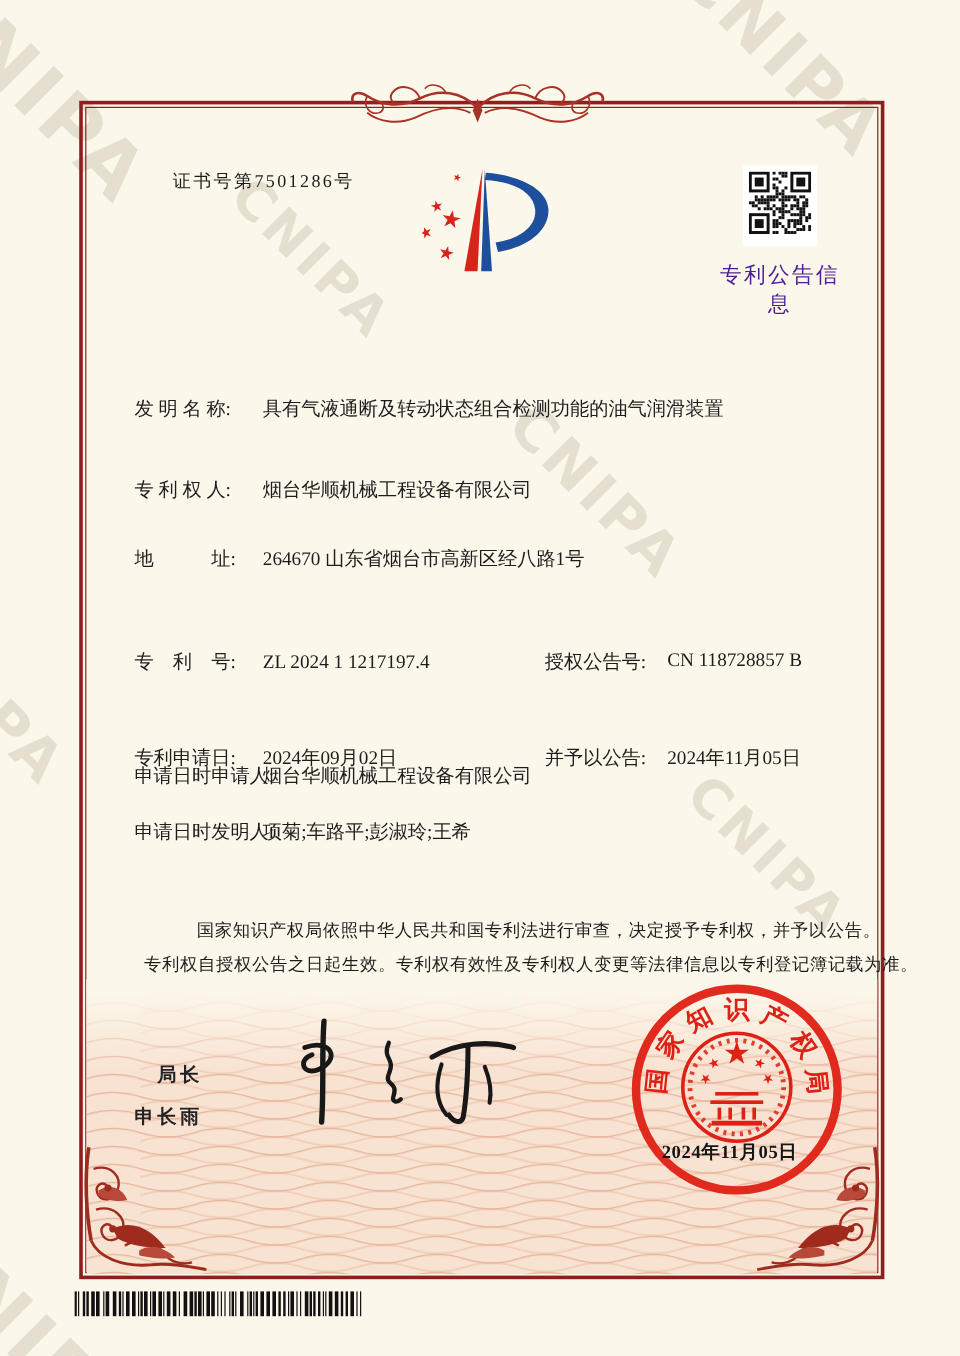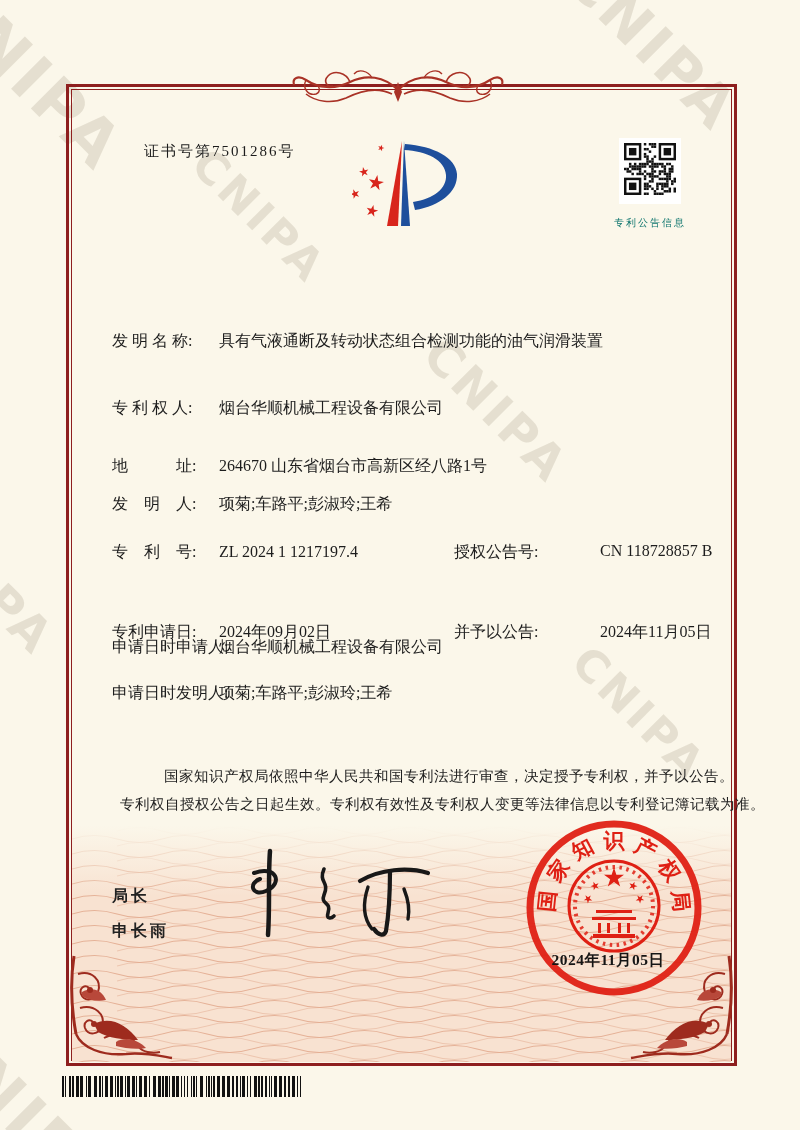--- a/index.html
+++ b/index.html
@@ -30,39 +30,39 @@
   }
   .ornament-top { position:absolute; left:288px; top:52px; }
   .flourish { position:absolute; width:110px; height:108px; }
   .flourish.bl { left:68px; top:952px; }
   .flourish.br { left:625px; top:952px; transform:scaleX(-1); }
   
   .cert-no { position:absolute; left:104px; top:142px; font-size:15px; letter-spacing:2px; color:#1c1c1c;margin-left:40px; }
   .logo { position:absolute; left:352px; top:138px; }
   .qr-wrap { position:absolute; left:600px; top:138px; width:100px; text-align:center; }
   .qr-box { display:inline-block; background:#fff; padding:5px; }
-  .qr-label { margin-top:12px; font-size:10px; letter-spacing:2px; color:#0f766e; }
+  .qr-label { margin-top:12px; font-size:18px; letter-spacing:2px; color:#4c1d95; }
   .title {
     position:absolute; left:66px; top:234px; width:671px; text-align:center;
     font-size:36px; font-weight:bold; letter-spacing:14px; color:#111;
   }
   
   .row { position:absolute; left:112px; width:620px; font-size:16px; color:#1d1d1d; white-space:nowrap; }
   .lbl { display:inline-block; width:107px; }
   .lbl2 { position:absolute; left:342px;font-family:Liberation Serif, serif; }
-  .val2 { position:absolute; left:444px;margin-left:44px; }
+  .val2 { position:absolute; left:444px; }
   .r0{top:331px} .r1{top:398px} .r2{top:456px} .r3{top:494px}
   .r4{top:542px} .r5{top:622px} .r6{top:637px} .r7{top:683px}
   
   .statement { position:absolute; left:84px; top:762px; width:640px; font-size:14.5px; line-height:28px; color:#1d1d1d; letter-spacing:0.5px;margin-left:36px; }
   .statement .ln { white-space:nowrap; }
   .statement .ind { text-indent:44px; }
   
   .sig-labels { position:absolute; left:112px; top:886px; font-family:"Liberation Sans","DejaVu Sans",sans-serif; font-size:16px; font-weight:600; letter-spacing:3px; color:#222; }
-  .sig-labels div { margin-bottom:14px; }
+  .sig-labels div { margin-bottom:14px;text-align:right; }
   .signature-svg { position:absolute; left:232px; top:843px; }
   
   .seal { position:absolute; left:522px; top:816px; width:184px; height:184px; }
   .seal svg { position:absolute; left:0; top:0; }
   .seal-char {
     position:absolute; left:50%; top:50%;
     transform:translate(-50%,-50%) rotate(var(--a)) translateY(-67px);
     font-size:21px; font-weight:bold; color:#df2014;
     font-family:"Liberation Serif","DejaVu Serif",serif;
   }
@@ -313,23 +313,20 @@
 
   <div class="row r1">
     <span class="lbl">专 利 权 人:</span><span>烟台华顺机械工程设备有限公司</span>
   </div>
   <div class="row r0">
     <span class="lbl">发 明 名 称:</span><span>具有气液通断及转动状态组合检测功能的油气润滑装置</span>
   </div>
   <div class="row r2">
     <span class="lbl">地　　　址:</span><span>264670 山东省烟台市高新区经八路1号</span>
   </div>
-  <div class="row r3">
-    <span class="lbl">发　明　人:</span><span>项菊;车路平;彭淑玲;王希</span>
-  </div>
   <div class="row r4">
     <span class="lbl">专　利　号:</span><span>ZL 2024 1 1217197.4</span>
     <span class="lbl2">授权公告号:</span>
     <span class="val2">CN 118728857 B</span>
   </div>
   <div class="row r5">
     <span class="lbl">专利申请日:</span><span>2024年09月02日</span>
     <span class="lbl2">并予以公告:</span>
     <span class="val2">2024年11月05日</span>
   </div>

